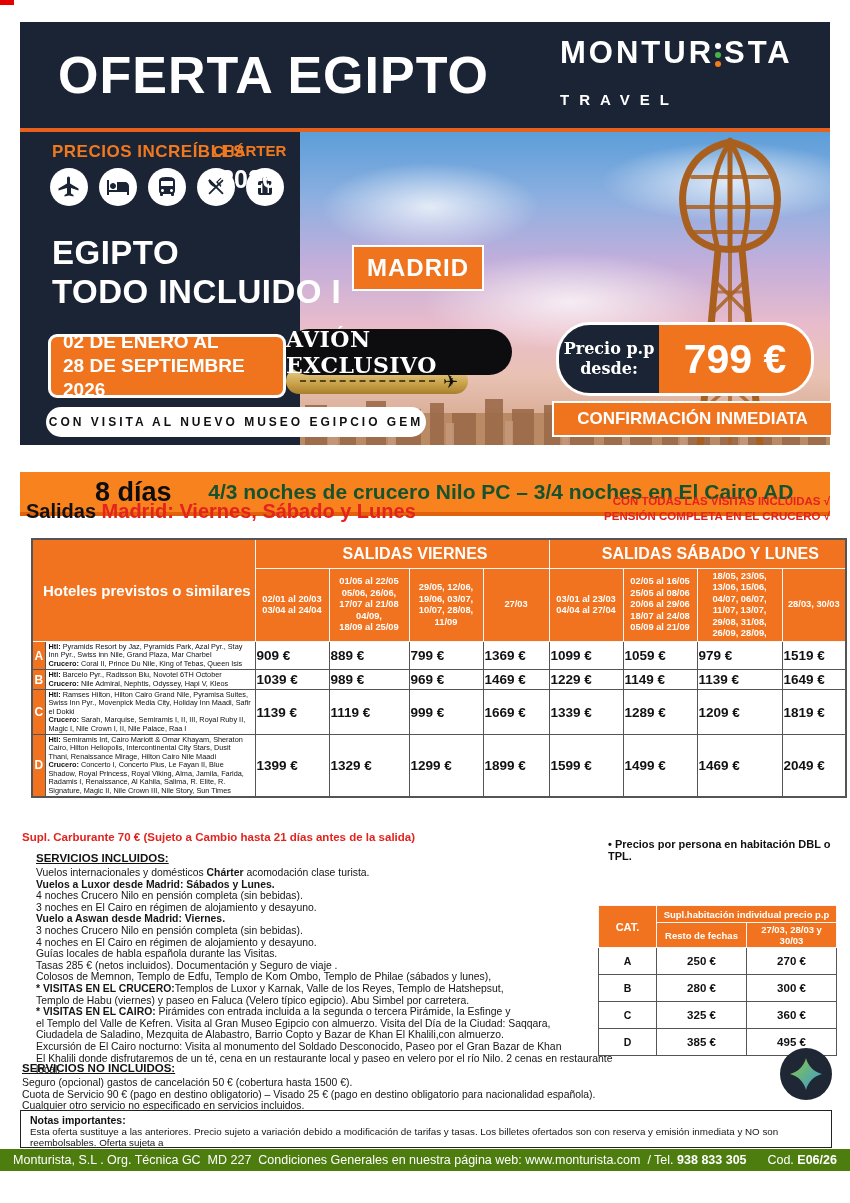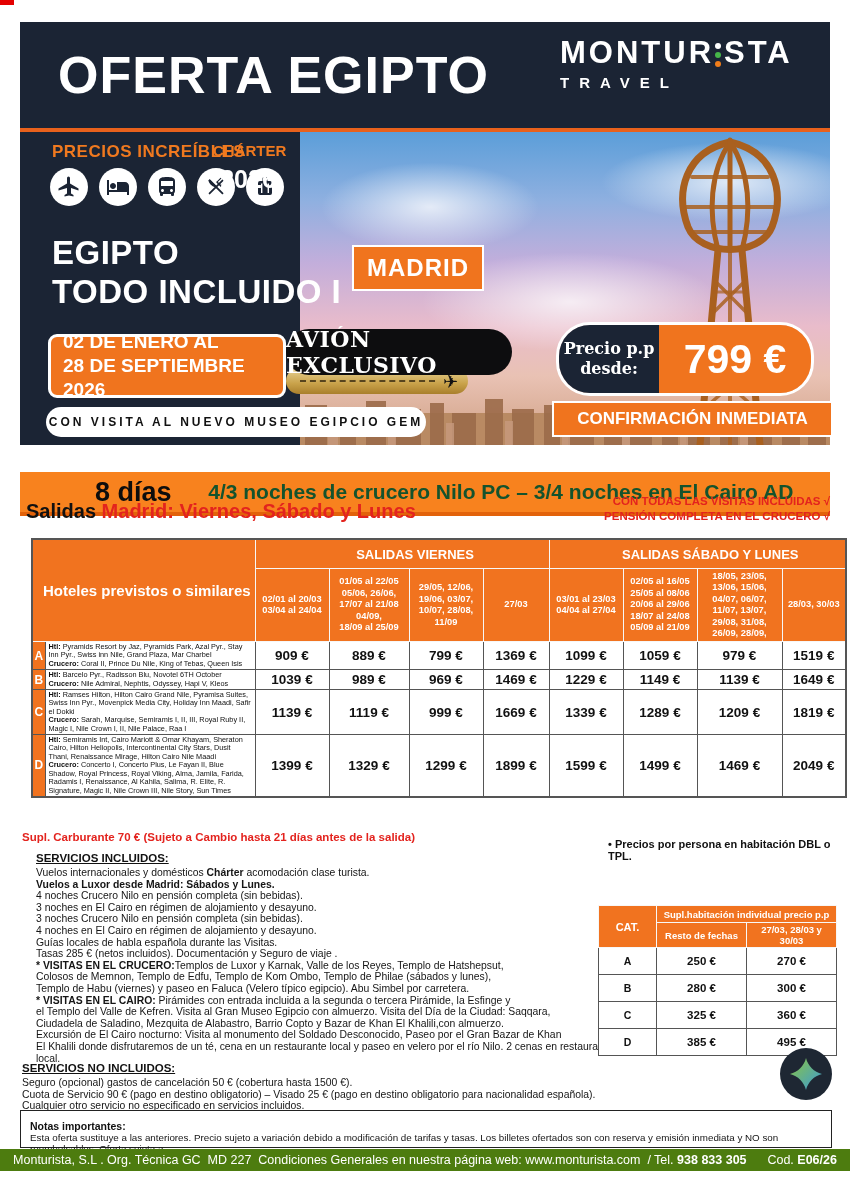--- a/index.html
+++ b/index.html
@@ -13,21 +13,21 @@
   
   .masthead{left:20px;top:22px;width:810px;height:106px;background:#1b2434;display:flex;align-items:center;}
   .masthead-title{margin-left:38px;font-size:52px;font-weight:bold;color:#fff;letter-spacing:1px;}
   .brand{position:absolute;right:10px;top:14px;width:260px;color:#fff;}
   .brand-row{display:flex;align-items:flex-end;font-weight:bold;font-size:31px;letter-spacing:3px;line-height:1;}
   .i-dots{display:flex;flex-direction:column;align-items:center;justify-content:flex-end;height:31px;margin:0 3px 1px 1px;gap:3px;}
   .i-dots i{display:block;width:6px;height:6px;border-radius:50%;}
   .i-dot-1{background:#ffffff;}
   .i-dot-2{background:#46b549;}
   .i-dot-3{background:#f07d1a;}
-  .brand-sub{font-size:15px;letter-spacing:10px;margin-top:6px;font-weight:bold;}
+  .brand-sub{font-size:15px;letter-spacing:10px;margin-top:23px;font-weight:bold;}
   .orange-rule{left:20px;top:128px;width:810px;height:4px;background:#e8611c;}
 
   
   .hero-photo{left:300px;top:132px;width:530px;height:313px;overflow:hidden;
     background:linear-gradient(180deg,#5b9ed9 0%,#8fb0e0 22%,#c3aedb 42%,#e9bccb 62%,#e9c2b4 78%,#cfa083 100%);}
   .cloud{position:absolute;border-radius:50%;background:radial-gradient(ellipse,rgba(255,255,255,.75),rgba(255,255,255,0) 70%);}
   .city-strip{position:absolute;left:0;bottom:0;width:100%;height:62px;}
   .hero-panel{left:20px;top:132px;width:280px;height:313px;background:#1b2434;}
   .precios-label{left:52px;top:142px;font-size:17px;font-weight:bold;color:#f0791f;letter-spacing:.5px;}
   .icons-row{left:50px;top:168px;display:flex;gap:11px;}
@@ -67,27 +67,27 @@
   .band-text{flex:1;text-align:center;font-size:21px;font-weight:bold;color:#14532d;}
 
   
   .salidas{left:26px;top:500px;font-size:20px;font-weight:bold;color:#111;}
   .salidas .red{color:#e3231e;}
   .visitas-note{right:20px;top:494px;text-align:right;color:#e3231e;font-weight:bold;font-size:11.5px;line-height:15px;}
 
   
   .price-table{left:31px;top:538px;width:814px;border-collapse:collapse;table-layout:fixed;}
   .price-table th{background:#f1731f;color:#fff;border:1px solid #f7f7f7;padding:1px 2px;}
-  .price-table .group-h{font-size:13px;font-weight:bold;height:26px;padding-left:28px;}
+  .price-table .group-h{font-size:16px;font-weight:bold;height:26px;padding-left:28px;}
   .price-table .hotels-h{font-size:15px;font-weight:bold;text-align:left;padding-left:10px;}
   .price-table .date-h{font-size:9.3px;font-weight:bold;white-space:pre-line;height:70px;line-height:11.5px;}
   .price-table td{border:1px solid #555;background:#fff;}
   .price-table td.cat{background:#f1731f;color:#fff;font-weight:bold;font-size:12px;text-align:center;padding:0;}
   .price-table td.hotels{font-size:7.3px;line-height:8.4px;padding:1px 3px;color:#111;}
-  .price-table td.price{font-size:13.5px;font-weight:bold;text-align:center;color:#111;}
+  .price-table td.price{font-size:13.5px;font-weight:bold;text-align:left;color:#111;}
   .price-table{border:2px solid #555;}
 
   
   .fuel-note{left:22px;top:831px;color:#e3231e;font-weight:bold;font-size:11.5px;}
   .per-person{left:608px;top:838px;font-size:11px;font-weight:bold;color:#111;}
 
   
   .svc{left:36px;top:852px;width:600px;}
   .svc-heading{font-size:11.5px;font-weight:bold;text-decoration:underline;margin-bottom:3px;color:#111;}
   .tline{font-size:10.4px;line-height:11.6px;color:#151515;}
@@ -100,21 +100,21 @@
   .supp-span{font-size:9.5px;font-weight:bold;height:14px;}
   .supp-col{font-size:9.5px;font-weight:bold;height:14px;}
   .supp-table td{border:1px solid #555;background:#fff;text-align:center;font-weight:bold;height:24px;}
   .supp-table td.c0{font-size:10.5px;}
   .supp-table td.c1,.supp-table td.c2{font-size:11.5px;}
 
   
   .app-badge{left:778px;top:1046px;width:56px;height:56px;}
 
   
-  .notes-box{left:20px;top:1110px;width:812px;height:38px;border:1.5px solid #222;box-sizing:border-box;padding:9px 9px;}
+  .notes-box{left:20px;top:1110px;width:812px;height:38px;border:1.5px solid #222;box-sizing:border-box;padding:3px 9px;}
   .notes-heading{font-size:10.5px;font-weight:bold;color:#111;}
   .notes-box .tline{font-size:9.8px;line-height:11.2px;}
 
   
   .footer{left:0;top:1149px;width:850px;height:22px;background:#4d7c0f;color:#fff;display:flex;align-items:center;
           justify-content:center;font-size:12.5px;white-space:pre;}
   .footer b{font-weight:bold;}
 </style>
 </head>
 <body>
@@ -385,26 +385,27 @@
   <div class="abs fuel-note">Supl. Carburante 70 € (Sujeto a Cambio hasta 21 días antes de la salida)</div>
   <div class="abs per-person">• Precios por persona en habitación DBL o TPL.</div>
 
   <div class="abs svc">
     <div class="svc-heading">SERVICIOS INCLUIDOS:</div>
     <div>
         <div class="tline">Vuelos internacionales y domésticos <b>Chárter</b> acomodación clase turista.</div>
         <div class="tline"><b>Vuelos a Luxor desde Madrid: Sábados y Lunes.</b></div>
         <div class="tline">4 noches Crucero Nilo en pensión completa (sin bebidas).</div>
         <div class="tline">3 noches en El Cairo en régimen de alojamiento y desayuno.</div>
+        <div class="tline"><b>Vuelo a Aswan desde Madrid: Viernes.</b></div>
         <div class="tline">3 noches Crucero Nilo en pensión completa (sin bebidas).</div>
         <div class="tline">4 noches en El Cairo en régimen de alojamiento y desayuno.</div>
         <div class="tline">Guías locales de habla española durante las Visitas.</div>
         <div class="tline">Tasas 285 € (netos incluidos). Documentación y Seguro de viaje .</div>
+        <div class="tline">Colosos de Memnon, Templo de Edfu, Templo de Kom Ombo, Templo de Philae (sábados y lunes),</div>
         <div class="tline"><b>* VISITAS EN EL CRUCERO:</b>Templos de Luxor y Karnak, Valle de los Reyes, Templo de Hatshepsut,</div>
-        <div class="tline">Colosos de Memnon, Templo de Edfu, Templo de Kom Ombo, Templo de Philae (sábados y lunes),</div>
         <div class="tline">Templo de Habu (viernes) y paseo en Faluca (Velero típico egipcio). Abu Simbel por carretera.</div>
         <div class="tline"><b>* VISITAS EN EL CAIRO:</b> Pirámides con entrada incluida a la segunda o tercera Pirámide, la Esfinge y</div>
         <div class="tline">el Templo del Valle de Kefren. Visita al Gran Museo Egipcio con almuerzo. Visita del Día de la Ciudad: Saqqara,</div>
         <div class="tline">Ciudadela de Saladino, Mezquita de Alabastro, Barrio Copto y Bazar de Khan El Khalili,con almuerzo.</div>
         <div class="tline">Excursión de El Cairo nocturno: Visita al monumento del Soldado Desconocido, Paseo por el Gran Bazar de Khan</div>
         <div class="tline">El Khalili donde disfrutaremos de un té, cena en un restaurante local y paseo en velero por el río Nilo. 2 cenas en restaurante local.</div>
       </div>
   </div>
 
   <div class="abs svc2">

